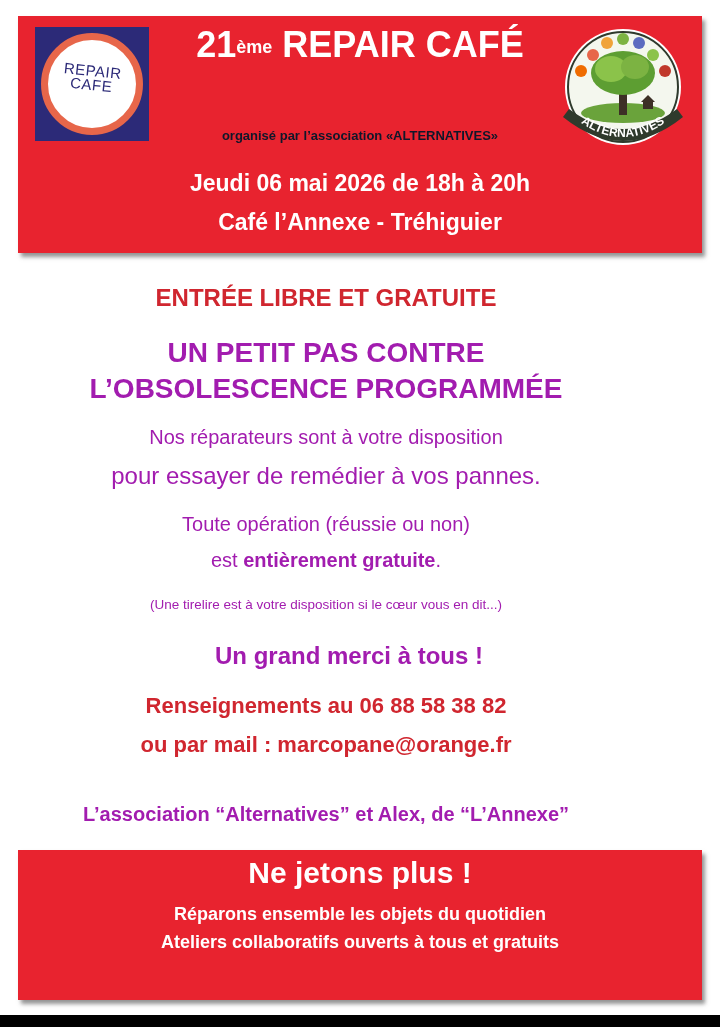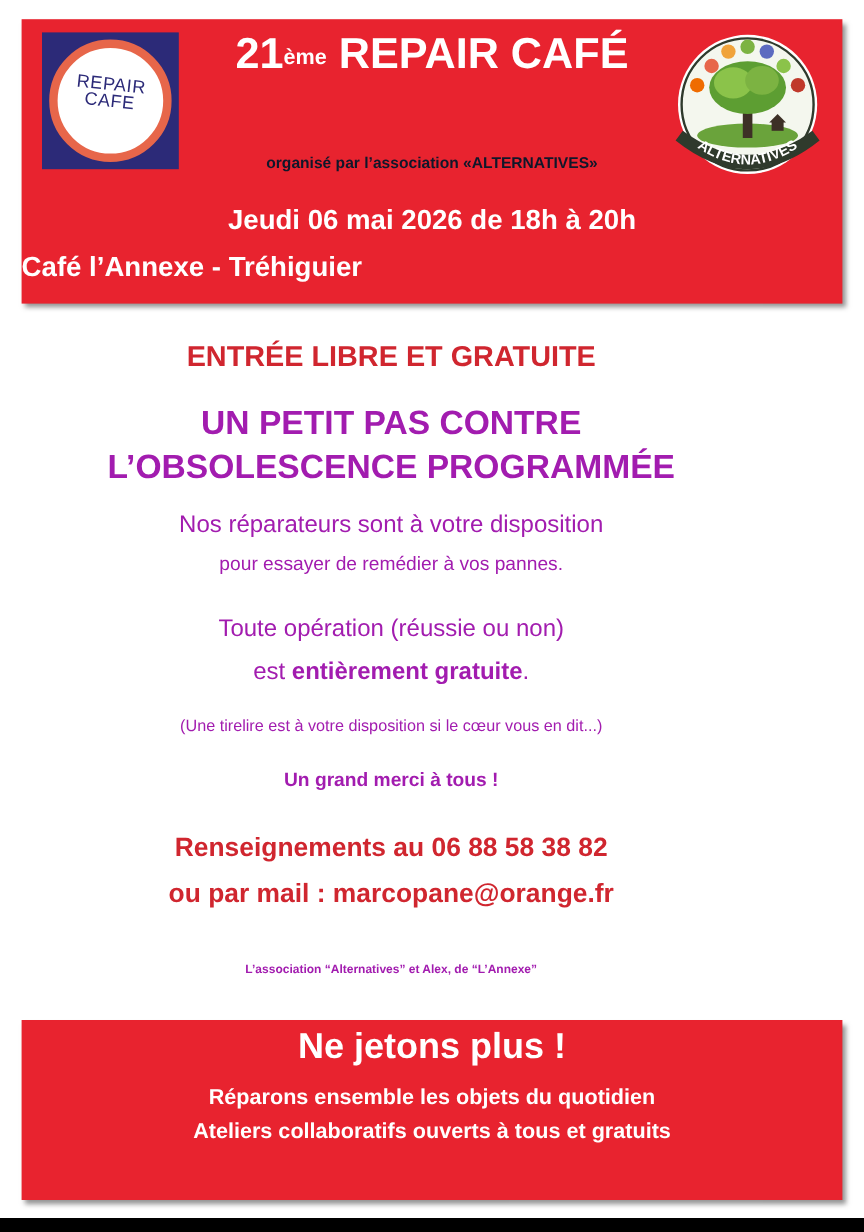--- a/index.html
+++ b/index.html
@@ -30,37 +30,37 @@
     position: absolute; left: 120px; width: 444px; text-align: center; color: #fff; font-weight: bold;
     font-size: 36px; line-height: 40px;
   }
   .title-main sup { font-size: 18px; vertical-align: top; position: relative; top: 2px; }
   #title-line1 { top: 9px; }
   #title-line2 { top: 61px; }
   #organizer { position: absolute; left: 120px; width: 444px; top: 112px; text-align: center;
     color: #0f172a; font-weight: bold; font-size: 13px; }
   #date-line { position: absolute; left: 0; width: 684px; top: 154px; text-align: center; color: #fff;
     font-weight: bold; font-size: 23px; }
-  #place-line { position: absolute; left: 0; width: 684px; top: 193px; color: #fff;
+  #place-line { position: absolute; left: 0; width: 684px; top: 193px; text-align: center; color: #fff;
     font-weight: bold; font-size: 23px; }
   .center { position: absolute; left: 0; width: 652px; text-align: center; }
   .red { color: #d0262f; }
   .navy { color: #a21caf; }
   #entry { top: 284px; font-size: 24px; font-weight: bold; }
   #slogan1 { top: 337px; font-size: 28px; font-weight: bold; }
   #slogan2 { top: 373px; font-size: 28px; font-weight: bold; }
   #desc1 { top: 426px; font-size: 20px; }
-  #desc2 { top: 462px; font-size: 16px; }
+  #desc2 { top: 462px; font-size: 24px; }
   #desc3 { top: 513px; font-size: 20px; }
   #desc4 { top: 549px; font-size: 20px; }
   #piggy { top: 597px; font-size: 13.5px; }
-  #thanks { top: 642px; font-size: 16px; font-weight: bold; }
+  #thanks { top: 642px; font-size: 24px; font-weight: bold; padding-left: 23px; }
   #info1 { top: 693px; font-size: 22px; font-weight: bold; }
   #info2 { top: 732px; font-size: 22px; font-weight: bold; }
-  #credits { top: 803px; font-size: 10px; font-weight: bold; }
+  #credits { top: 803px; font-size: 20px; font-weight: bold; }
   #b-title { position: absolute; left: 0; width: 684px; top: 6px; text-align: center; color: #fff;
     font-weight: bold; font-size: 30px; }
   .b-line { position: absolute; left: 0; width: 684px; text-align: center; color: #fff; font-weight: bold; font-size: 18px; }
   #b-line1 { top: 54px; }
   #b-line2 { top: 82px; }
   #b-url { position: absolute; left: 0; width: 684px; top: 108px; text-align: center; color: #fff;
     font-weight: bold; font-size: 22px; }
   #black-strip { position: absolute; left: 0; top: 1015px; width: 720px; height: 12px; background: #000; }
 </style>
 </head>

